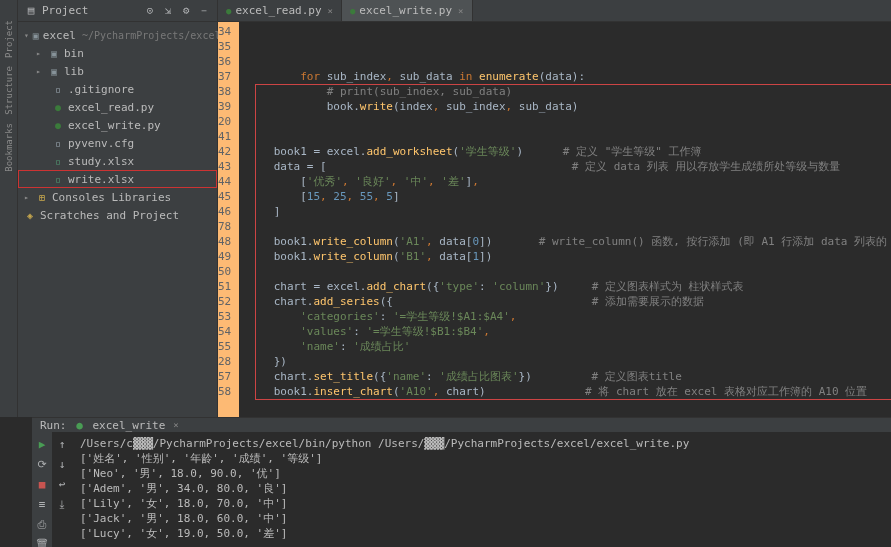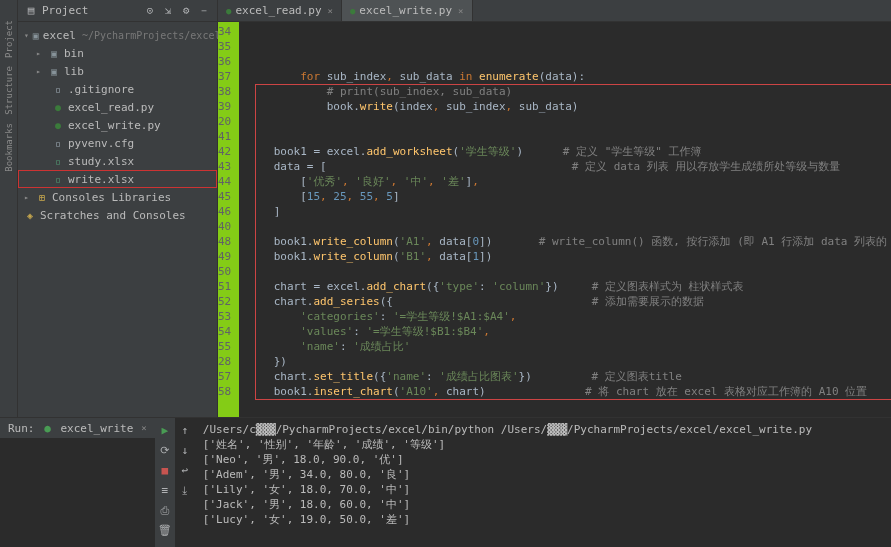--- a/index.html
+++ b/index.html
@@ -134,21 +134,21 @@
     .tab-close { color: #888; font-size: 9px; margin-left: 2px; }
     
     .code-scroll {
       flex: 1;
       display: flex;
       overflow: hidden;
       position: relative;
     }
     .gutter {
       width: 40px;
-      background: #84cc16;
+      background: #fdba74;
       text-align: right;
       padding-right: 8px;
       color: #606366;
       font-size: 11px;
       line-height: 15px;
       padding-top: 2px;
     }
     .code {
       flex: 1;
       font-size: 11px;
@@ -182,21 +182,22 @@
       left: 1px; right: 1px;
       background: #5c5c5c;
       border-radius: 2px;
     }
     
     .run-panel {
       height: 130px;
       background: #2b2b2b;
       border-top: 1px solid #323232;
       display: flex;
-      flex-direction: row;
+      flex-direction: column;
+      margin-left: 32px;
     }
     .run-header {
       height: 20px;
       background: #3c3f41;
       display: flex;
       align-items: center;
       padding: 0 8px;
       gap: 6px;
       font-size: 11px;
       color: #bbb;
@@ -305,21 +306,21 @@
         <span class="tree-icon ic-xlsx">▫</span>
         <span>write.xlsx</span>
       </div>
       <div class="tree-item">
         <span class="tree-chevron">▸</span>
         <span class="tree-icon ic-lib">⊞</span>
         <span>Consoles Libraries</span>
       </div>
       <div class="tree-item">
         <span class="tree-icon ic-scratch">◈</span>
-        <span>Scratches and Consoles</span>
+        <span>Scratches and Project</span>
       </div>
     </div>
   </div>
 
   <div class="editor-area">
     <div class="tabs">
       <div class="tab">
         <span class="tab-icon ic-py">●</span>
         <span>excel_read.py</span>
         <span class="tab-close">×</span>
@@ -338,21 +339,21 @@
           <span class="ln">37</span>
           <span class="ln">38</span>
           <span class="ln">39</span>
           <span class="ln">20</span>
           <span class="ln">41</span>
           <span class="ln">42</span>
           <span class="ln">43</span>
           <span class="ln">44</span>
           <span class="ln">45</span>
           <span class="ln">46</span>
-          <span class="ln">40</span>
+          <span class="ln">78</span>
           <span class="ln">48</span>
           <span class="ln">49</span>
           <span class="ln">50</span>
           <span class="ln">51</span>
           <span class="ln">52</span>
           <span class="ln">53</span>
           <span class="ln">54</span>
           <span class="ln">55</span>
           <span class="ln">28</span>
           <span class="ln">57</span>

